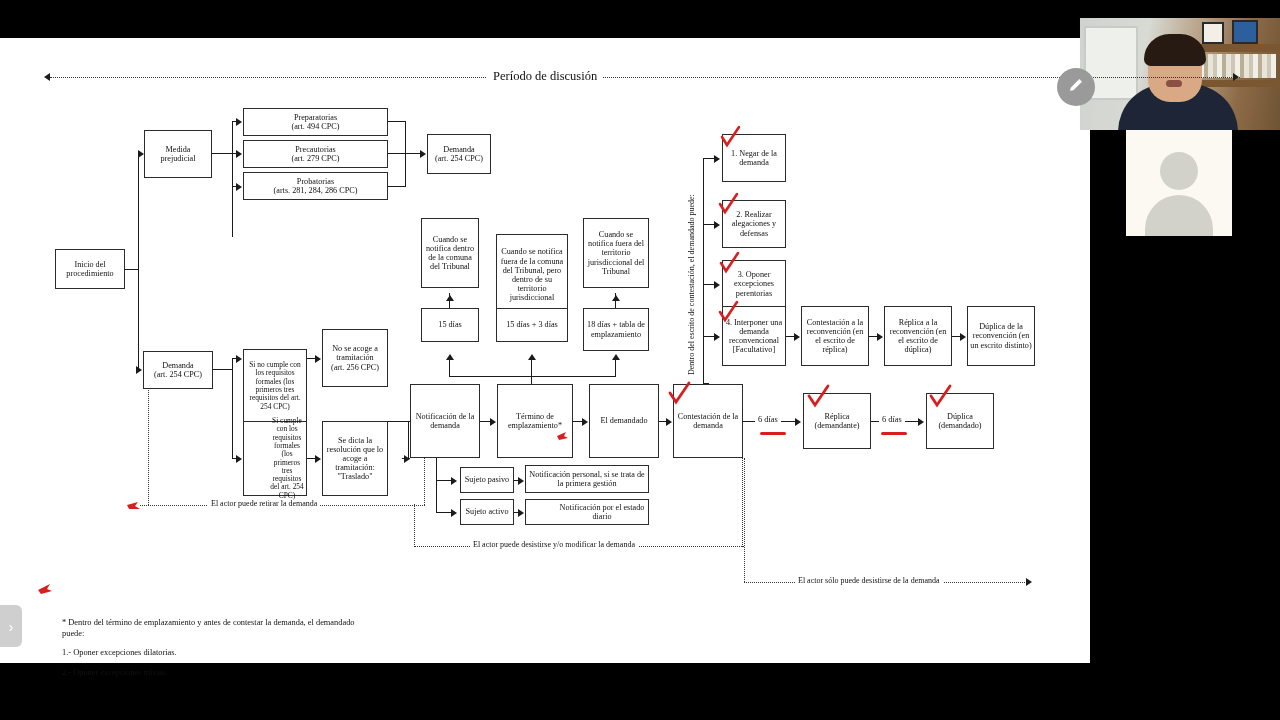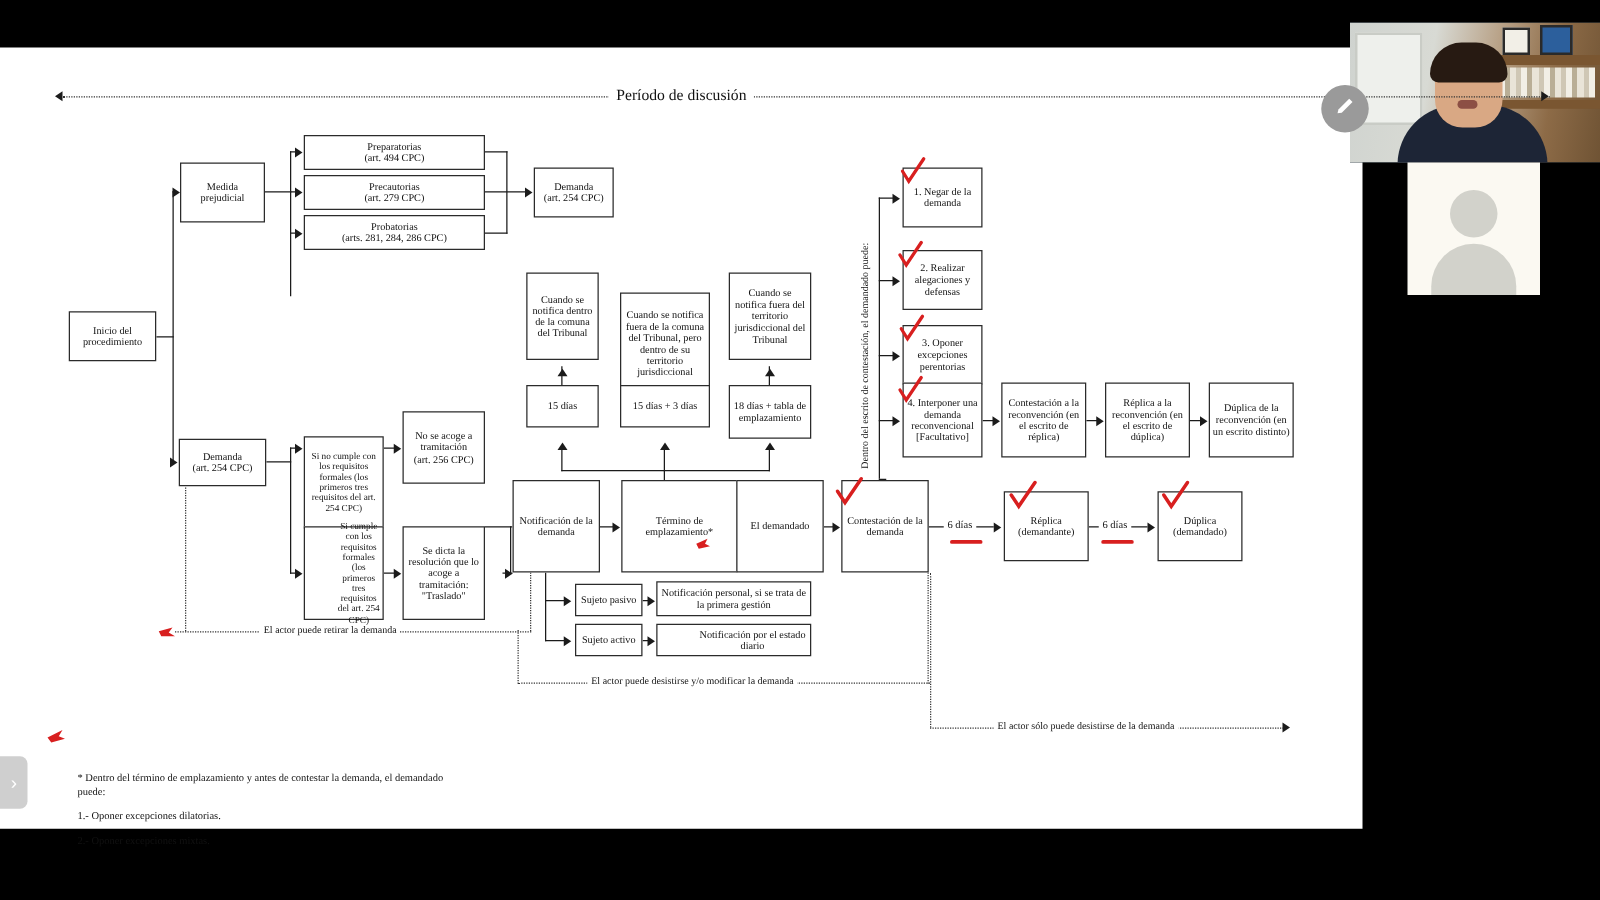--- a/index.html
+++ b/index.html
@@ -262,21 +262,21 @@
       <div class="ln v" style="left:531px; top:320px; height:19px;"></div>
       <div class="ln v" style="left:615px; top:320px; height:19px;"></div>
       <div class="arw arw-u" style="left:446px; top:316px;"></div>
       <div class="arw arw-u" style="left:528px; top:316px;"></div>
       <div class="arw arw-u" style="left:612px; top:316px;"></div>
       <div class="ln v" style="left:531px; top:338px; height:45px;"></div>
 
       <div class="bx f8" style="left:410px; top:346px; width:70px; height:74px;">
         <span>Notificación de la demanda</span>
       </div>
-      <div class="bx f8" style="left:497px; top:346px; width:93px; height:74px;">
+      <div class="bx f8" style="left:497px; top:346px; width:76px; height:74px;">
         <span>Término de emplazamiento*</span>
       </div>
       <div class="bx f8" style="left:589px; top:346px; width:70px; height:74px;">
         <span>El demandado</span>
       </div>
       <div class="bx f8" style="left:673px; top:346px; width:70px; height:74px;">
         <span>Contestación de la demanda</span>
       </div>
 
       <div class="ln h" style="left:480px; top:383px; width:11px;"></div>

